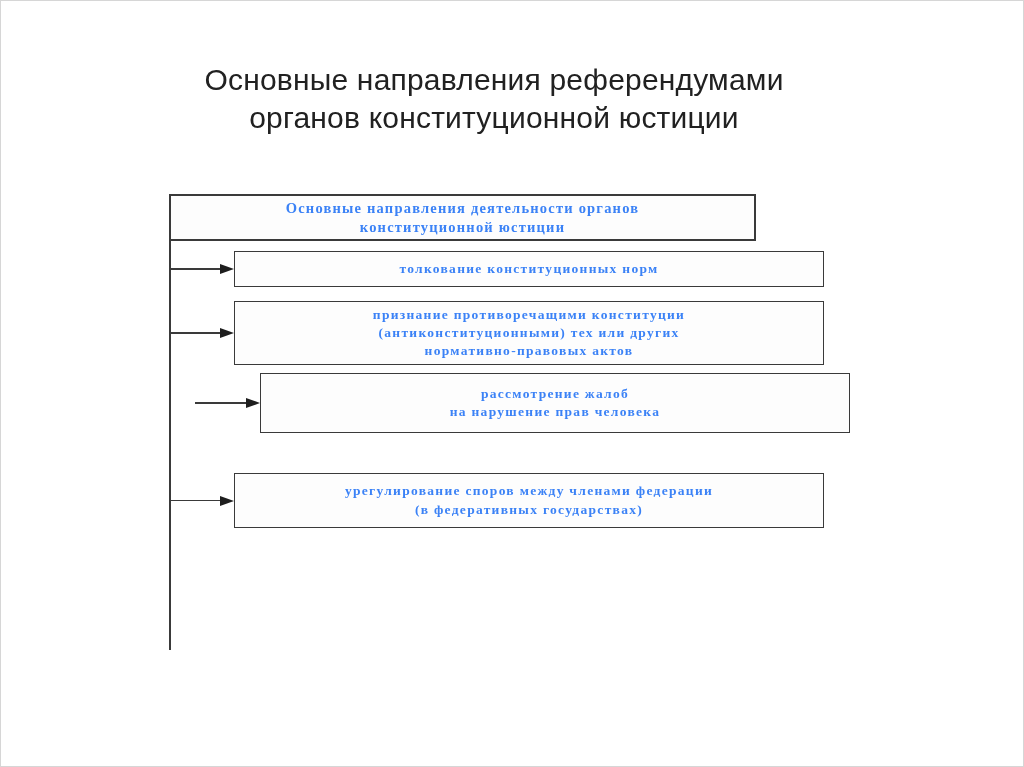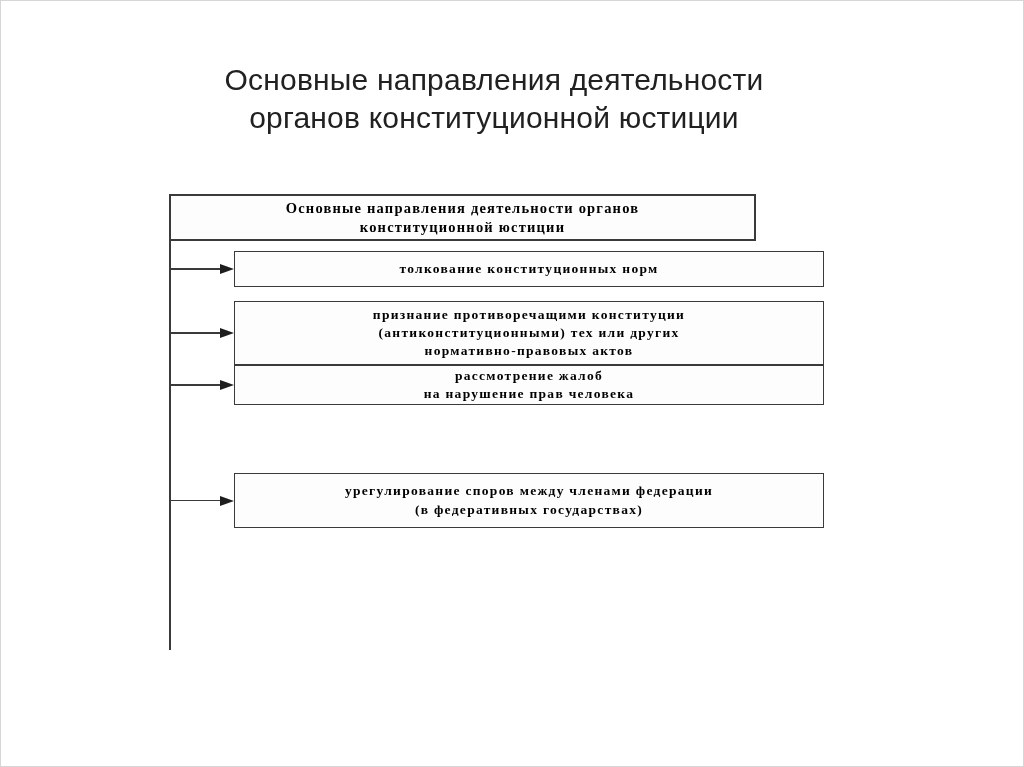--- a/index.html
+++ b/index.html
@@ -24,21 +24,21 @@
     font-size: 30px;
     line-height: 38px;
     letter-spacing: 0.2px;
   }
   .diagram {
     position: absolute;
     left: 168px; top: 193px;
     width: 655px; height: 480px;
     font-family: "Liberation Serif", serif;
     font-weight: bold;
-    color: #000000;
+    color: #3b82f6;
   }
   .header-box {
     position: absolute;
     left: 0; top: 0;
     width: 587px; height: 47px;
     box-sizing: border-box;
     border: 2px solid #3a3a3a;
     display: flex; align-items: center; justify-content: center;
     text-align: center;
     font-size: 14.5px;
@@ -81,21 +81,21 @@
     border-top: 5px solid transparent;
     border-bottom: 5px solid transparent;
   }
 </style>
 </head>
 <body>
 
 <div class="slide">
 
   <div class="slide-title">
-    <div>Основные направления деятельности</div>
+    <div>Основные направления референдумами</div>
     <div>органов конституционной юстиции</div>
   </div>
 
   <div class="diagram">
 
     <div class="header-box">Основные направления деятельности органов
 конституционной юстиции</div>
 
     <div class="vline"></div>
 
@@ -110,21 +110,21 @@
     <div class="row" style="top:107px;height:64px;">
       <span class="arrow">
           <span class="arrow-line"></span>
           <span class="arrow-head"></span>
         </span>
       <div class="node-box">признание противоречащими конституции
 (антиконституционными) тех или других
 нормативно-правовых актов</div>
     </div>
 
-    <div class="row" style="top:171px;height:40px;">
+    <div class="row" style="top:179px;height:60px;margin-left:26px;">
       <span class="arrow">
           <span class="arrow-line"></span>
           <span class="arrow-head"></span>
         </span>
       <div class="node-box">рассмотрение жалоб
 на нарушение прав человека</div>
     </div>
 
 
     <div class="row" style="top:279px;height:55px;">

